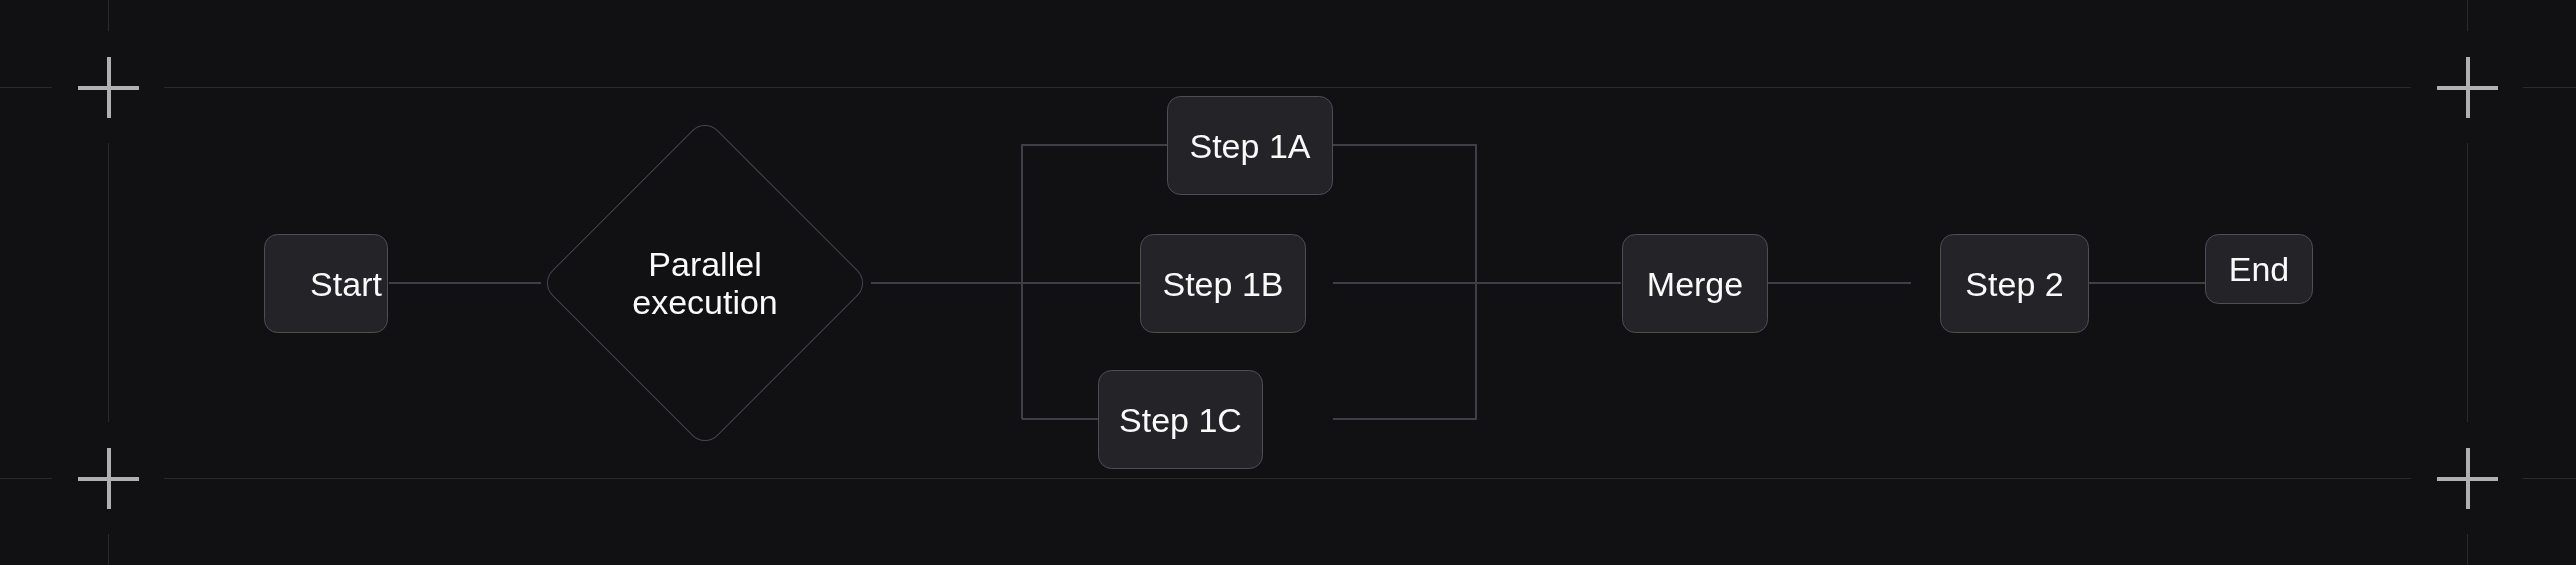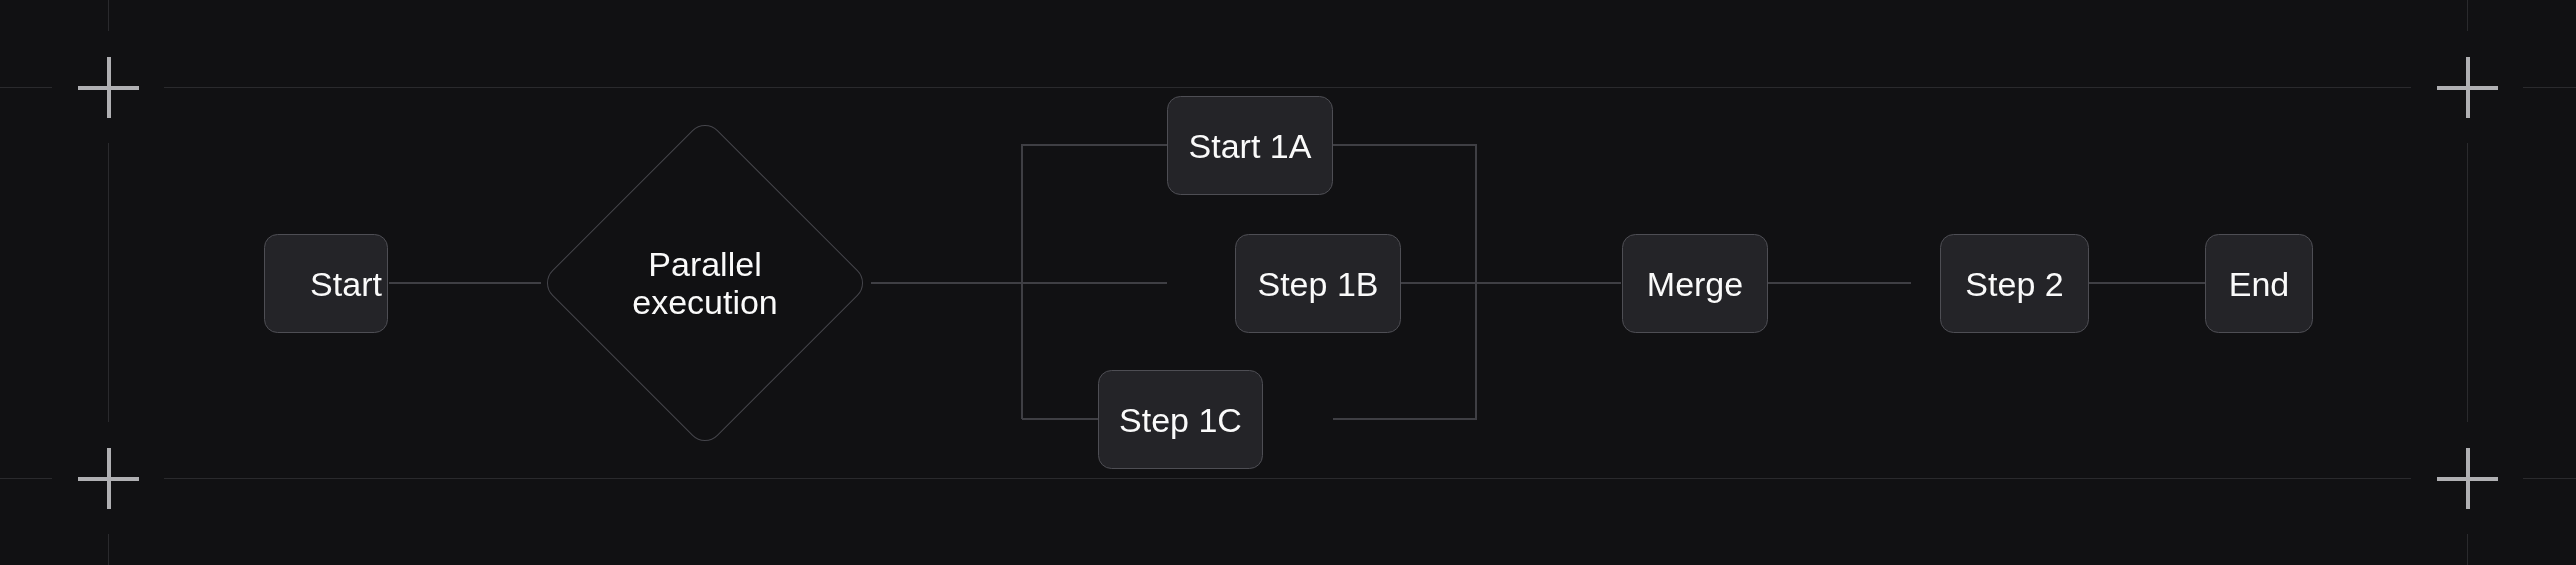--- a/index.html
+++ b/index.html
@@ -80,31 +80,31 @@
     <div class="node" style="left: 264px; top: 234px; width: 124px; height: 99px; padding-left: 40px;">
       <span>Start</span>
     </div>
     <div class="diamond-wrap" style="position: absolute; left: 588px; top: 166px; width: 234px; height: 234px;">
       <div class="diamond-shape" style="left: 0px; top: 0px; width: 234px; height: 234px;"></div>
       <div class="diamond-label" style="left: 27px; top: 64px; width: 180px; height: 105px;">
         <span>Parallel execution</span>
       </div>
     </div>
     <div class="node" style="left: 1167px; top: 96px; width: 166px; height: 99px;">
-      <span>Start 1A</span>
+      <span>Step 1A</span>
     </div>
-    <div class="node" style="left: 1235px; top: 234px; width: 166px; height: 99px;">
+    <div class="node" style="left: 1140px; top: 234px; width: 166px; height: 99px;">
       <span>Step 1B</span>
     </div>
     <div class="node" style="left: 1098px; top: 370px; width: 165px; height: 99px;">
       <span>Step 1C</span>
     </div>
     <div class="node" style="left: 1622px; top: 234px; width: 146px; height: 99px;">
       <span>Merge</span>
     </div>
     <div class="node" style="left: 1912px; top: 234px; width: 149px; height: 99px; margin-left: 28px;">
       <span>Step 2</span>
     </div>
-    <div class="node" style="left: 2205px; top: 234px; width: 108px; height: 99px;">
+    <div class="node" style="left: 2205px; top: 234px; width: 108px; height: 70px;">
       <span>End</span>
     </div>
   </div>
 
 
 </body></html>

